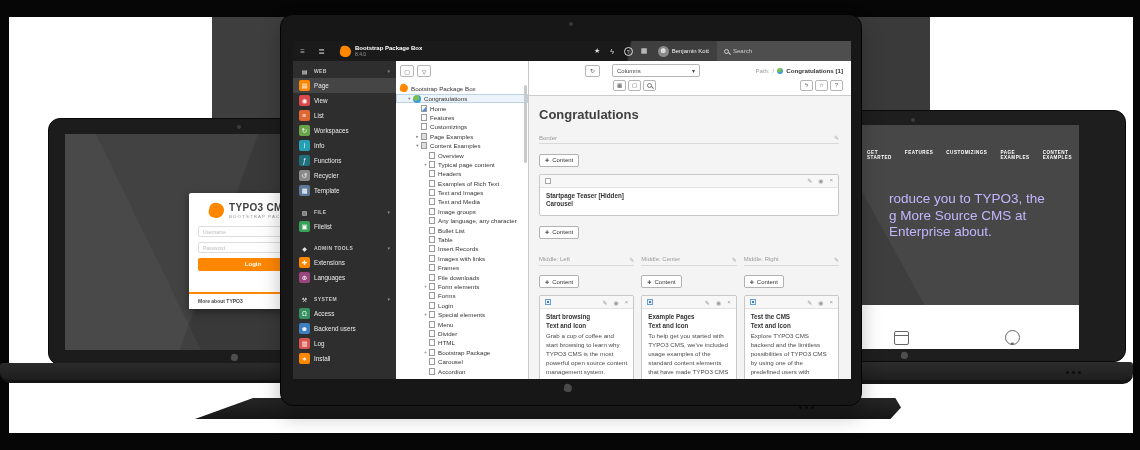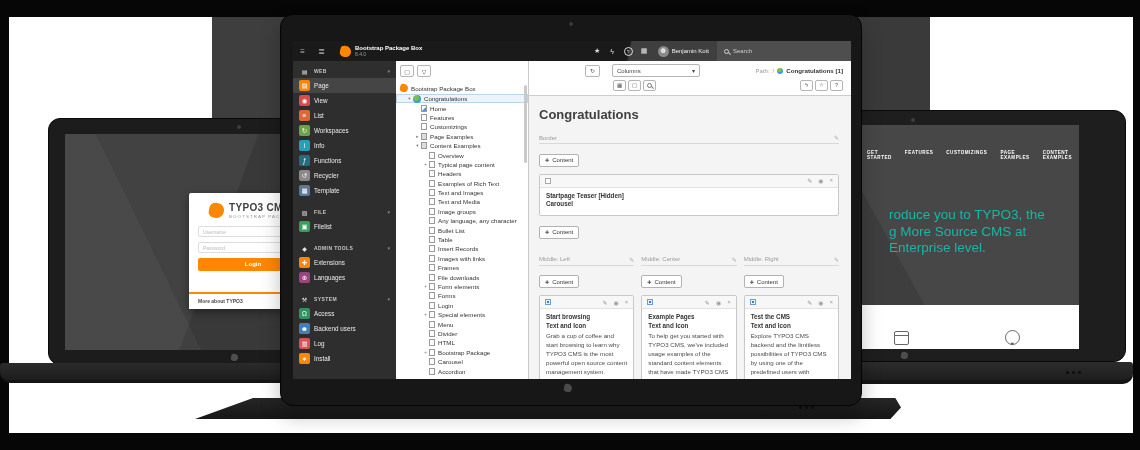--- a/index.html
+++ b/index.html
@@ -34,21 +34,21 @@
   .footer-link{font-size:5px;font-weight:bold;color:#4a4a4a;}
   .footer-brand{display:flex;align-items:center;gap:2px;font-size:5.5px;font-weight:bold;color:#ff8700;}
   .t3logo-xs{width:6px;height:6px;background:#ff8700;border-radius:45% 55% 60% 40%;transform:rotate(12deg);}
 
   
   .lr-lid{position:absolute;left:700px;top:110px;width:426px;height:252px;background:#1e1e1e;border-radius:12px;border:1px solid #0a0a0a;}
   .lr-screen{position:absolute;left:16px;top:14px;width:362px;bottom:12px;background:#3e3e3e;overflow:hidden;}
   .lr-glare{position:absolute;inset:0;background:rgba(255,255,255,.05);clip-path:polygon(30% 0,100% 0,100% 100%,64% 100%);}
   .lr-nav{position:absolute;left:150px;top:25px;display:flex;gap:13px;}
   .lr-nav span{font-size:4.6px;font-weight:bold;color:#fff;letter-spacing:.5px;cursor:pointer;}
-  .lr-hero-text{position:absolute;left:172px;top:66px;color:#14b8a6;font-size:13.5px;line-height:16.5px;margin-top:16px;}
+  .lr-hero-text{position:absolute;left:172px;top:66px;color:#c4b5fd;font-size:13.5px;line-height:16.5px;}
   .lr-strip{position:absolute;left:0;right:0;bottom:0;height:44px;background:#fff;}
   .strip-browser{position:absolute;left:177px;top:26px;width:15px;height:14px;border:1px solid #666;border-radius:2px;}
   .strip-browser::before{content:"";position:absolute;left:0;right:0;top:3px;border-top:1px solid #666;}
   .strip-compass{position:absolute;left:288px;top:25px;width:15px;height:15px;border:1px solid #666;border-radius:50%;text-align:center;}
   .strip-compass span{display:inline-block;font-size:6px;color:#555;transform:rotate(-25deg);line-height:14px;}
   .lr-blogo{position:absolute;left:200px;bottom:2px;width:7px;height:7px;}
   .lr-base{position:absolute;left:706px;top:362px;width:427px;height:22px;background:linear-gradient(#2c2c2c,#1e1e1e);border-radius:3px 3px 10px 10px;border-bottom:4px solid #151515;}
   .lr-vents{position:absolute;right:52px;top:9px;display:flex;gap:3px;}
   .lr-vents i,.c-vents i{width:3px;height:3px;border-radius:50%;background:#0d0d0d;display:block;}
 
@@ -184,21 +184,21 @@
       <div class="lr-nav">
           <span>GET STARTED</span>
           <span>FEATURES</span>
           <span>CUSTOMIZINGS</span>
           <span>PAGE EXAMPLES</span>
           <span>CONTENT EXAMPLES</span>
         </div>
       <div class="lr-hero-text">
           <div>roduce you to TYPO3, the</div>
           <div>g More Source CMS at</div>
-          <div>Enterprise level.</div>
+          <div>Enterprise about.</div>
         </div>
       <div class="lr-strip">
         <span class="strip-browser"></span>
         <span class="strip-compass"><span>▸</span></span>
       </div>
     </div>
     <span class="t3mark lr-blogo"></span>
   </div>
   <div class="lr-base">
     <span class="lr-vents">

